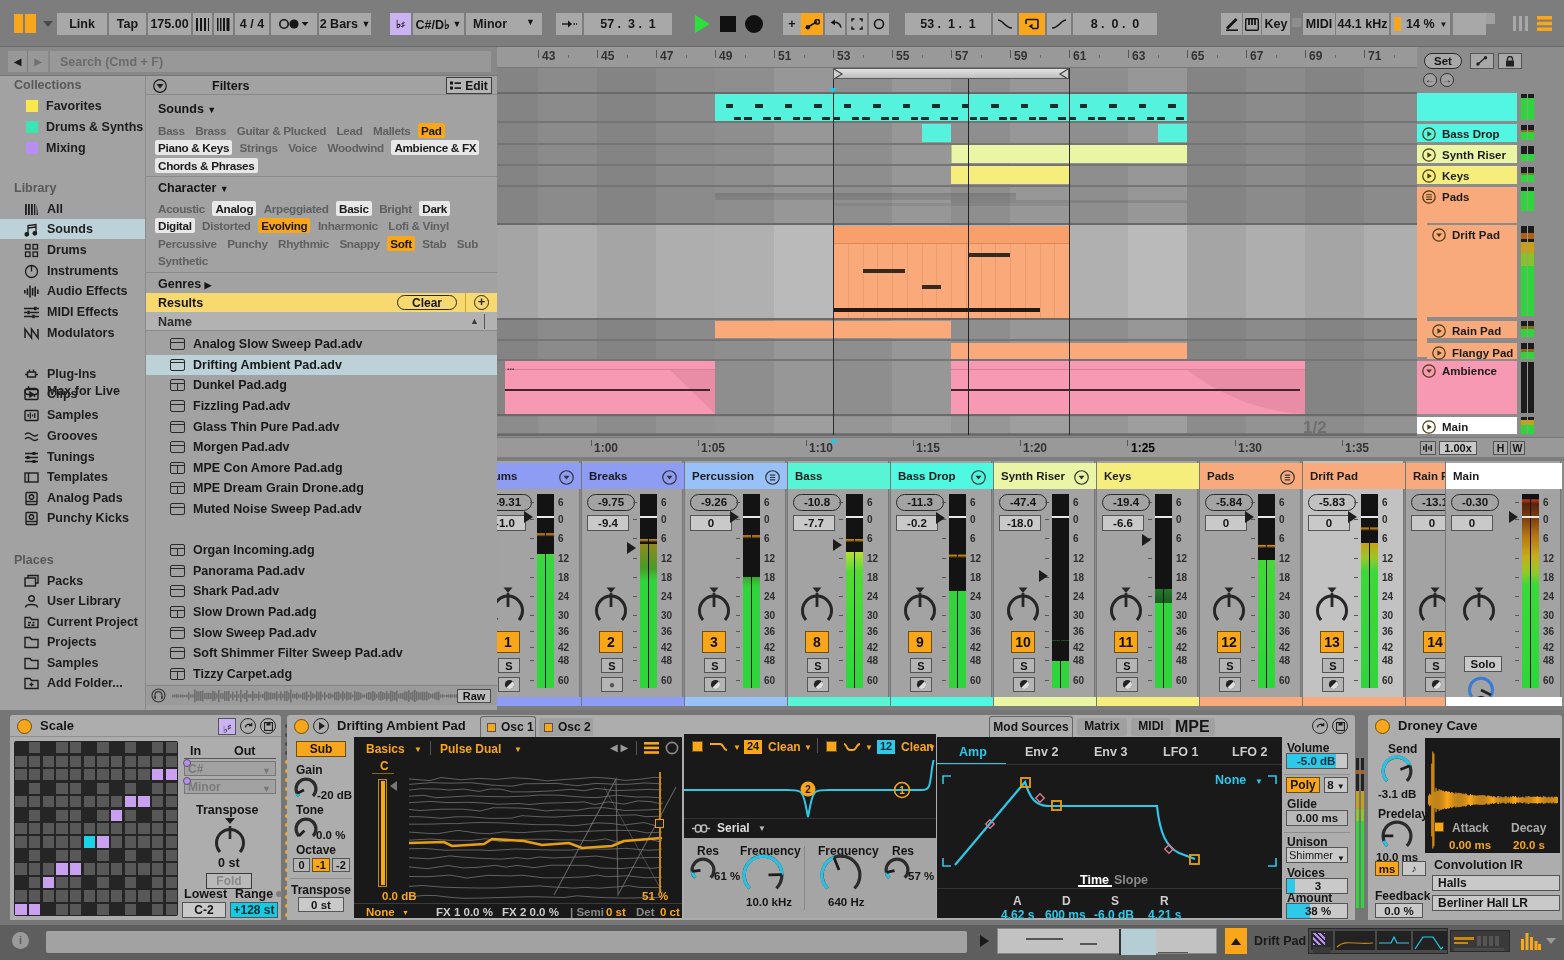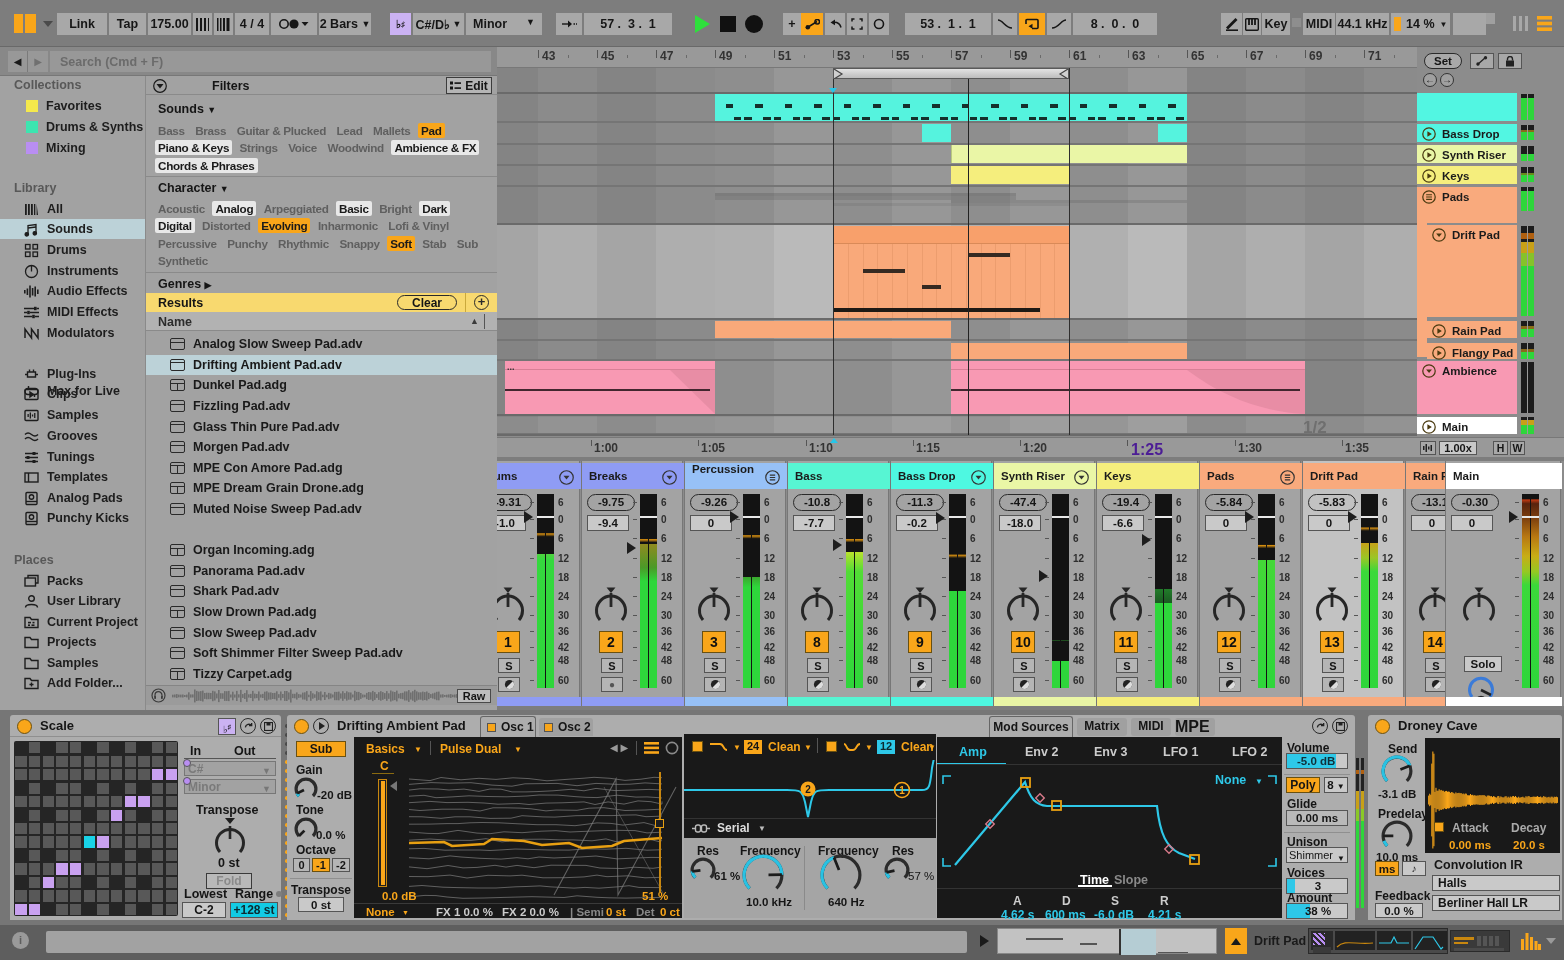--- a/index.html
+++ b/index.html
@@ -793,21 +793,21 @@
       <div class="ab" style="left:97px;top:3px;font-size:12px;font-weight:bold;color:#333;">1:00</div>
       <div class="ab" style="left:201px;top:2px;width:1px;height:6px;background:#555;"></div>
       <div class="ab" style="left:204px;top:3px;font-size:12px;font-weight:bold;color:#333;">1:05</div>
       <div class="ab" style="left:309px;top:2px;width:1px;height:6px;background:#555;"></div>
       <div class="ab" style="left:312px;top:3px;font-size:12px;font-weight:bold;color:#333;">1:10</div>
       <div class="ab" style="left:416px;top:2px;width:1px;height:6px;background:#555;"></div>
       <div class="ab" style="left:419px;top:3px;font-size:12px;font-weight:bold;color:#333;">1:15</div>
       <div class="ab" style="left:523px;top:2px;width:1px;height:6px;background:#555;"></div>
       <div class="ab" style="left:526px;top:3px;font-size:12px;font-weight:bold;color:#333;">1:20</div>
       <div class="ab" style="left:630px;top:2px;width:1px;height:6px;background:#555;"></div>
-      <div class="ab" style="left:634px;top:3px;font-size:16px;font-weight:bold;color:#4c1d95;">1:25</div>
+      <div class="ab" style="left:634px;top:3px;font-size:12px;font-weight:bold;color:#000000;">1:25</div>
       <div class="ab" style="left:738px;top:2px;width:1px;height:6px;background:#555;"></div>
       <div class="ab" style="left:741px;top:3px;font-size:12px;font-weight:bold;color:#333;">1:30</div>
       <div class="ab" style="left:845px;top:2px;width:1px;height:6px;background:#555;"></div>
       <div class="ab" style="left:848px;top:3px;font-size:12px;font-weight:bold;color:#333;">1:35</div>
       <div class="ab" style="left:333px;top:0px;width:0;height:0;border-left:4px solid transparent;border-right:4px solid transparent;border-bottom:5px solid #27c6e8;"></div>
     </div>
   </div>
 <div class="ab" style="left:1417px;top:47px;width:147px;height:410px;background:#8c8c8c;">
     <div class="ab" style="left:7px;top:6px;width:38px;height:16px;border:1.4px solid #2a2a2a;border-radius:9px;background:#a8a8a8;text-align:center;font-size:11.5px;font-weight:bold;color:#151515;line-height:15px;">Set</div>
     <div class="ab" style="left:53px;top:6px;width:24px;height:16px;background:#a8a8a8;border:1px solid #555;display:flex;align-items:center;justify-content:center;">
@@ -1044,21 +1044,21 @@
         <rect x="17.6" y="7" width="2.8" height="14" fill="#262626"></rect>
       </svg>
       <div class="ab" style="left:17px;top:170px;width:24px;height:22px;background:#f9a61a;border:1px solid #6a5010;color:#111;font-weight:bold;font-size:14px;text-align:center;line-height:21px;">2</div>
       <div class="ab" style="left:19px;top:197px;width:22px;height:15px;background:#b5b5b5;border:1px solid #555;color:#151515;font-weight:bold;font-size:11px;text-align:center;line-height:14px;">S</div>
       <div class="ab" style="left:19px;top:216px;width:22px;height:15px;background:#b5b5b5;border:1px solid #555;color:#444;font-size:8px;text-align:center;line-height:14px;display:flex;align-items:center;justify-content:center;">
         <span style="font-size:10px;color:#555;">●</span>
       </div>
       <div class="ab" style="left:0;top:236px;width:102px;height:9px;background:#8f9cf4;"></div>
     </div>
     <div class="ab" style="left:187px;top:0;width:102px;height:245px;background:#a3a3a3;border-right:1px solid #777;border-left:1px solid #777;">
-      <div class="ab" style="left:0;top:2px;width:102px;height:26px;background:#97c1f7;display:flex;">
+      <div class="ab" style="left:0;top:2px;width:102px;height:26px;background:#97c1f7;display:flex;align-items:center;">
         <span style="margin-left:7px;font-size:11.5px;font-weight:bold;color:#1b1b1b;white-space:nowrap;">Percussion</span>
       </div>
       <svg class="ab" style="left:80px;top:9px;" width="15" height="15" viewBox="0 0 14 14">
         <circle cx="7" cy="7" r="6.3" fill="none" stroke="#333" stroke-width="1.1"></circle>
         <path d="M4.5 4.8h5M4.5 7h5M4.5 9.2h5" stroke="#333" stroke-width="1.1"></path>
       </svg>
       <div class="ab" style="left:5px;top:33px;width:48px;height:17px;border:1.4px solid #2a2a2a;border-radius:9px;background:#a3a3a3;font-size:11.5px;font-weight:bold;color:#151515;text-align:center;line-height:15px;">-9.26</div>
       <div class="ab" style="left:5px;top:54px;width:42px;height:16px;background:#c9c9c9;border:1px solid #555;font-size:11.5px;font-weight:bold;color:#151515;text-align:center;line-height:15px;">0</div>
       <div class="ab" style="left:58px;top:33px;width:17px;height:194px;background:#131313;">
         <div class="ab" style="left:0;top:0;width:8px;height:194px;background:linear-gradient(#131313 0%,#131313 21%,#d89010 21.5%,#131313 23%,#131313 43%,#3aa82e 43%,#2ed63b 48%,#2ed63b 100%);"></div>
@@ -1884,21 +1884,21 @@
           </svg>
         </div>
         <span class="ab" style="left:144px;top:58px;font-size:11.5px;font-weight:bold;color:#151515;">640 Hz</span>
         <div class="ab" style="left:200px;top:19px;">
           <svg width="26" height="26" viewBox="0 0 26 26">
             <path d="M5.3 20.7 A10.9 10.9 0 1 1 20.7 20.7" fill="none" stroke="#2b2b2b" stroke-width="3.2"></path>
             <path d="M5.3 20.7 A10.9 10.9 0 0 1 2.4 15.4" fill="none" stroke="#29c2e3" stroke-width="3.2"></path>
             <path d="M10.5 13.6 L2.4 15.4" stroke="#1c1c1c" stroke-width="2.72"></path>
           </svg>
         </div>
-        <span class="ab" style="left:224px;top:32px;font-size:11.5px;font-weight:normal;color:#151515;">57 %</span>
+        <span class="ab" style="left:224px;top:32px;font-size:11.5px;font-weight:bold;color:#151515;">57 %</span>
       </div>
     </div>
     <div class="ab" style="left:650px;top:22px;width:345px;height:181px;background:#191919;">
       <span class="ab" style="left:22px;top:8px;font-size:12.5px;font-weight:bold;color:#2ec8e8;">Amp</span>
       <div class="ab" style="left:0px;top:26px;width:69px;border-top:2px solid #2ec8e8;"></div>
       <span class="ab" style="left:88px;top:8px;font-size:12.5px;font-weight:bold;color:#ccc;">Env 2</span>
       <span class="ab" style="left:157px;top:8px;font-size:12.5px;font-weight:bold;color:#ccc;">Env 3</span>
       <span class="ab" style="left:226px;top:8px;font-size:12.5px;font-weight:bold;color:#ccc;">LFO 1</span>
       <span class="ab" style="left:295px;top:8px;font-size:12.5px;font-weight:bold;color:#ccc;">LFO 2</span>
       <div class="ab" style="left:0px;top:27px;width:345px;border-top:1px solid #333;"></div>

